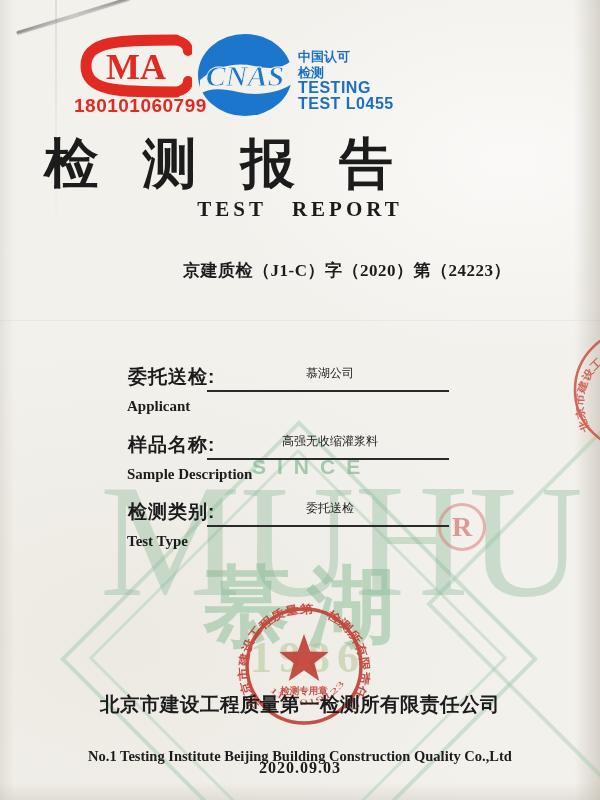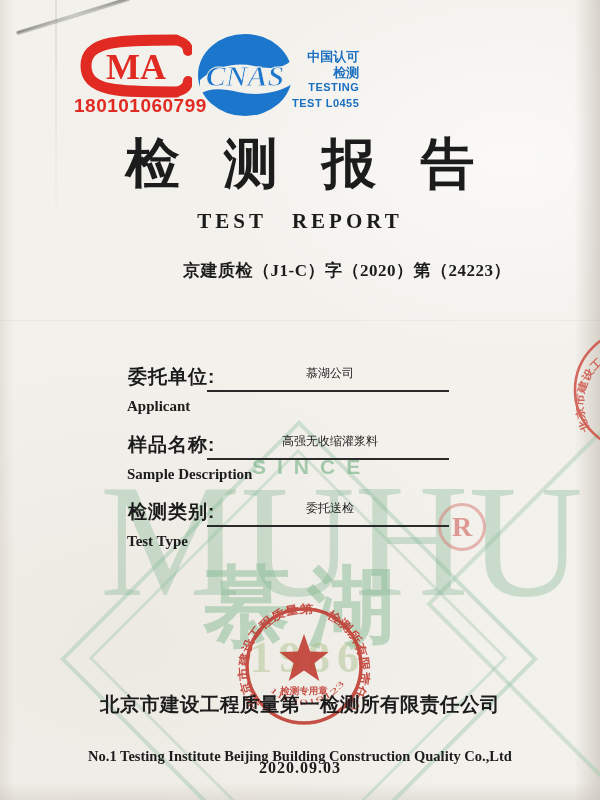--- a/index.html
+++ b/index.html
@@ -10,25 +10,25 @@
       linear-gradient(to left, rgba(190,184,172,.55), rgba(190,184,172,0) 26px),
       linear-gradient(to right, rgba(190,184,172,.28), rgba(190,184,172,0) 14px),
       linear-gradient(to top, rgba(190,184,172,.30), rgba(190,184,172,0) 18px),
       radial-gradient(ellipse 300px 200px at 85% 20%, rgba(255,255,255,.6), rgba(255,255,255,0)),
       radial-gradient(ellipse 400px 300px at 20% 80%, rgba(225,220,210,.35), rgba(225,220,210,0)),
       #f3f1ec;
   }
   .abs{position:absolute;}
   
   .cma-number{left:74px;top:95px;width:124px;text-align:center;font-size:19px;font-weight:bold;color:#e02a22;letter-spacing:0.5px;}
-  .cnas-lines{left:292px;top:49px;line-height:15.5px;color:#1a6fc0;font-weight:bold;font-size:13px;text-align:right;}
-  .cnas-lines .en{font-size:11px;letter-spacing:.5px;}
+  .cnas-lines{left:298px;top:49px;line-height:15.5px;color:#1a6fc0;font-weight:bold;font-size:13px;}
+  .cnas-lines .en{font-size:16px;letter-spacing:.5px;}
   
-  .title-cn{left:0;top:128px;width:600px;text-align:center;font-size:54px;font-weight:bold;letter-spacing:.82em;padding-left:.82em;box-sizing:border-box;}
-  .title-en{left:0;top:197px;width:600px;text-align:center;font-family:"Liberation Serif",serif;font-weight:bold;font-size:21px;letter-spacing:4px;word-spacing:16px;margin-top:12px;}
+  .title-cn{left:0;top:128px;width:600px;text-align:left;font-size:54px;font-weight:bold;letter-spacing:.82em;padding-left:.82em;box-sizing:border-box;}
+  .title-en{left:0;top:197px;width:600px;text-align:center;font-family:"Liberation Serif",serif;font-weight:bold;font-size:21px;letter-spacing:4px;word-spacing:16px;}
   .report-no{left:0;top:259px;width:600px;text-align:center;font-family:"Liberation Serif",serif;font-weight:bold;font-size:17px;letter-spacing:.5px;margin-left:47px;}
   
   .field{left:0;top:0;width:600px;height:60px;}
   .field .label{position:absolute;left:128px;top:0;font-size:19px;font-weight:bold;letter-spacing:1px;}
   .field .value{position:absolute;left:209px;top:1px;width:242px;text-align:center;font-family:Liberation Mono, monospace;font-size:12px;}
   .field .line{position:absolute;left:207px;top:26px;width:242px;height:2px;background:#2a2a2a;}
   .field .en{position:absolute;left:127px;top:34px;font-family:"Liberation Serif",serif;font-weight:bold;font-size:15px;}
   
   .wm{pointer-events:none;}
   .diamond{border:4px solid rgba(158,200,170,.45);transform:rotate(45deg);}
@@ -87,21 +87,21 @@
     <div>检测</div>
     <div class="en">TESTING</div>
     <div class="en">TEST L0455</div>
   </div>
 
   <div class="abs title-cn">检测报告</div>
   <div class="abs title-en">TEST REPORT</div>
   <div class="abs report-no">京建质检（J1-C）字（2020）第（24223）</div>
 
   <div class="abs field" style="top:364px;">
-    <div class="label">委托单位:</div>
+    <div class="label">委托送检:</div>
     <div class="value">慕湖公司</div>
     <div class="line"></div>
     <div class="en">Applicant</div>
   </div>
   <div class="abs field" style="top:499px;">
     <div class="label">检测类别:</div>
     <div class="value">委托送检</div>
     <div class="line"></div>
     <div class="en">Test Type</div>
   </div>

